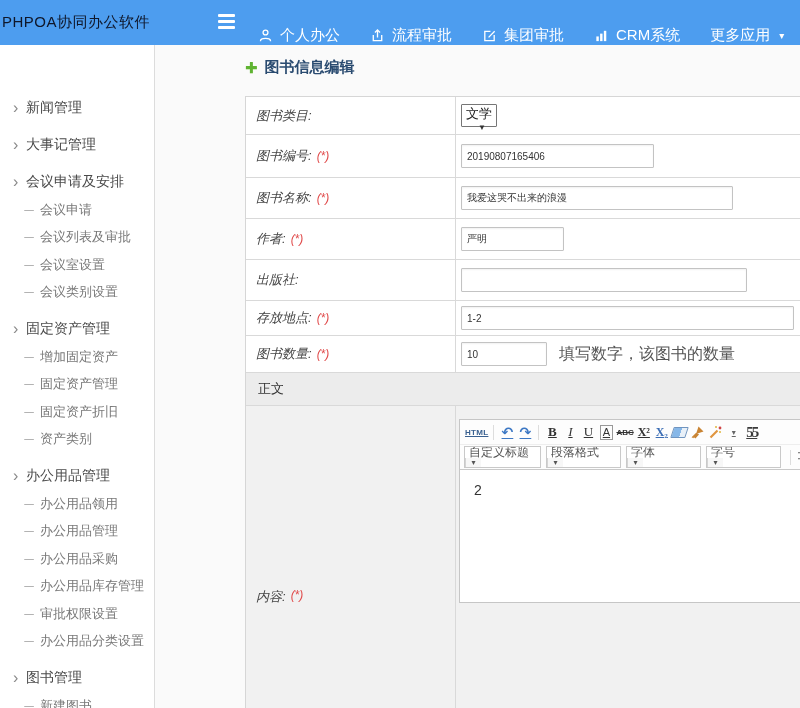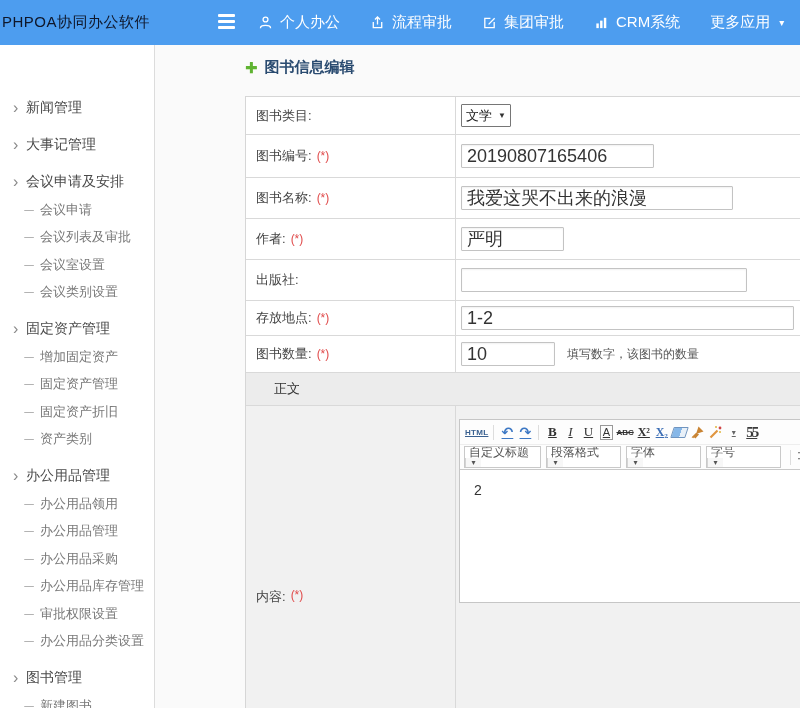--- a/index.html
+++ b/index.html
@@ -6,50 +6,50 @@
   body{
     width:800px;height:708px;overflow:hidden;position:relative;
     font-family:"Liberation Sans","DejaVu Sans",sans-serif;
     background:#fafafa;color:#333;
   }
   
   .topbar{position:absolute;left:0;top:0;width:800px;height:45px;background:#4d9def;display:flex;align-items:center;}
   .brand{color:#0f172a;font-size:15px;font-weight:500;padding-left:2px;letter-spacing:.5px;white-space:nowrap;}
   .hamburger{position:absolute;left:218px;top:14px;width:17px;height:15px;display:flex;flex-direction:column;justify-content:space-between;cursor:pointer;}
   .hamburger span{display:block;height:2.6px;background:#fff;border-radius:1px;}
-  .topnav{position:absolute;left:258px;top:0;height:45px;display:flex;align-items:center;gap:30px;}
+  .topnav{position:absolute;left:258px;top:0;height:45px;display:flex;align-items:flex-end;gap:30px;}
   .nav-item{display:flex;align-items:center;gap:7px;color:#fff;font-size:15px;cursor:pointer;white-space:nowrap;}
   .nav-ic{display:flex;align-items:center;}
   .nav-caret{font-size:10px;margin-left:2px;}
   
   .sidebar{position:absolute;left:0;top:45px;width:155px;height:663px;background:#fff;border-right:1px solid #dcdcdc;overflow:hidden;padding-top:40px;box-sizing:border-box;}
   .side-parent{height:28px;margin-top:9px;display:flex;align-items:center;padding-left:13px;cursor:pointer;}
   .side-parent .chev{color:#8a8a8a;font-size:16px;width:13px;line-height:1;}
   .side-parent .plabel{color:#4a4a4a;font-size:14px;}
   .side-sub{height:27.5px;display:flex;align-items:center;padding-left:23px;cursor:pointer;}
   .side-sub .dash{color:#aaa;font-size:12px;margin-right:5px;transform:scaleX(.8);}
   .side-sub .slabel{color:#787878;font-size:13px;}
   
   .main{position:absolute;left:156px;top:45px;width:644px;height:663px;background:#fafafa;}
   .page-title{position:absolute;left:89px;top:13px;display:flex;align-items:center;gap:7px;}
   .plus-ic{color:#5fb332;font-size:15px;font-weight:bold;text-shadow:0 1px 0 #cfe8bd;}
   .pt-text{color:#2a4b70;font-size:15px;font-weight:bold;}
   
   .ftable{position:absolute;left:89px;top:51px;width:556px;border:1px solid #d6d6d6;border-bottom:none;background:#fff;box-sizing:border-box;}
   .frow{display:flex;border-bottom:1px solid #d9d9d9;background:#fff;}
-  .fcell-l{width:210px;box-sizing:border-box;border-right:1px solid #d9d9d9;display:flex;align-items:center;padding-left:10px;flex-shrink:0;}
+  .fcell-l{width:210px;box-sizing:border-box;border-right:1px solid #d9d9d9;display:flex;align-items:center;padding-left:10px;flex-shrink:0;font-style:italic;}
   .flabel{font-size:13px;color:#454545;}
   .fmark{font-size:12px;color:#e04b4b;margin-left:5px;}
   .fcell-v{flex:1;display:flex;align-items:center;padding-left:5px;min-width:0;}
-  .fin{height:24px;box-sizing:border-box;border:1px solid #c3c3c3;border-radius:1px;font-size:18px;color:#333;padding:0 5px;font-family:"Liberation Sans","DejaVu Sans",sans-serif;box-shadow:inset 0 1px 2px rgba(0,0,0,.06);}
-  .hint{font-size:12px;color:#555;margin-left:12px;white-space:nowrap;}
-  .selectbox{display:inline-flex;align-items:center;border:1px solid #767676;background:#fff;height:21px;padding:0 4px;cursor:pointer;border-radius:1px;}
+  .fin{height:24px;box-sizing:border-box;border:1px solid #c3c3c3;border-radius:1px;font-size:10px;color:#333;padding:0 5px;font-family:"Liberation Sans","DejaVu Sans",sans-serif;box-shadow:inset 0 1px 2px rgba(0,0,0,.06);}
+  .hint{font-size:16px;color:#555;margin-left:12px;white-space:nowrap;}
+  .selectbox{display:inline-flex;align-items:center;border:1px solid #767676;background:#fff;height:21px;padding:0 4px;cursor:pointer;border-radius:1px;flex-direction:column;}
   .selectbox .sval{font-size:13px;color:#222;}
   .selectbox .sarr{font-size:8px;color:#333;margin-left:6px;}
-  .section-row{height:32px;background:#ececec;border-bottom:1px solid #d9d9d9;display:flex;align-items:center;padding-left:28px;font-size:13px;color:#333;}
+  .section-row{height:32px;background:#ececec;border-bottom:1px solid #d9d9d9;display:flex;align-items:center;padding-left:12px;font-size:13px;color:#333;}
   .content-row{display:flex;height:311px;background:#f1f1f1;}
   .content-row .fcell-l{align-items:flex-start;padding-top:182px;background:#f1f1f1;}
   .content-row .fcell-v{align-items:flex-start;padding:2px 0 0 3px;}
   
   .editor{width:344px;margin-top:11px;border:1px solid #c6c6c6;background:#fff;flex-shrink:0;}
   .tb-row{height:24px;display:flex;align-items:center;padding:0 4px;background:#fdfdfd;}
   .tb-row1{border-bottom:1px solid #eee;}
   .tb-row2{border-bottom:1px solid #c9c9c9;}
   .tsep{width:1px;height:15px;background:#ddd;margin:0 4px;flex-shrink:0;}
   .tbtn{display:inline-flex;align-items:center;justify-content:center;min-width:16px;height:20px;cursor:pointer;margin:0 1px;flex-shrink:0;text-decoration:underline;}
@@ -282,21 +282,21 @@
         <input class="fin" style="width: 333px;" value="1-2">
       </div>
     </div>
 
     <div class="frow" style="height:36px">
       <div class="fcell-l">
         <span class="flabel">图书数量:</span>
         <span class="fmark">(*)</span>
       </div>
       <div class="fcell-v">
-        <input class="fin" style="width: 94px;" value="10">
+        <input class="fin" style="width: 86px;" value="10">
         <span class="hint">填写数字，该图书的数量</span>
       </div>
     </div>
 
     <div class="section-row">
       <span>正文</span>
     </div>
 
     <div class="content-row">
       <div class="fcell-l">

